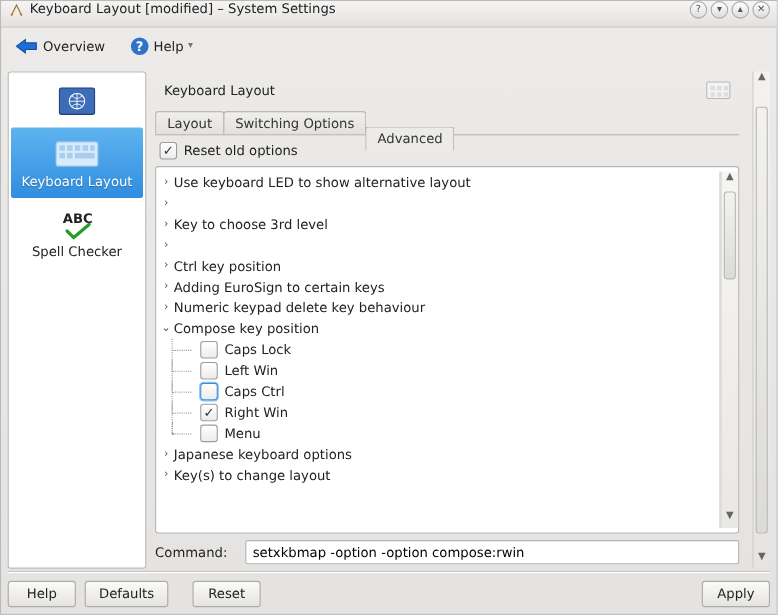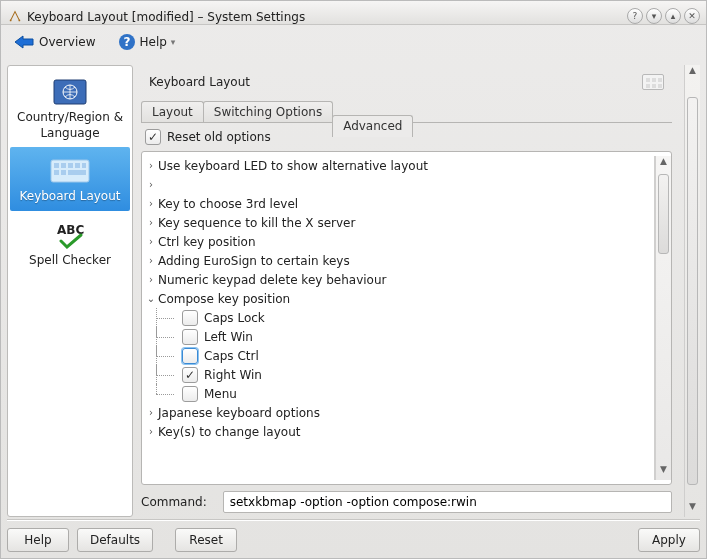--- a/index.html
+++ b/index.html
@@ -1,18 +1,18 @@
 <!DOCTYPE html>
 <html><head>
 <meta charset="utf-8">
 <style>
   * { box-sizing: border-box; }
   body { margin:0; font-family:"DejaVu Sans","Liberation Sans",sans-serif; font-size:12px; color:#222; background:#e8e7e6; width:707px; height:559px; overflow:hidden; }
   .window { display:flex; flex-direction:column; height:100%; background:linear-gradient(#ecebea,#e4e3e1); border:1px solid #bbb; }
-  .titlebar { display:flex; align-items:flex-end; height:24px; padding:0 6px; background:linear-gradient(#f6f5f4,#e2e1df); border-bottom:1px solid #c6c5c3; font-size:12px; }
+  .titlebar { display:flex; align-items:flex-start; height:24px; padding:0 6px; background:linear-gradient(#f6f5f4,#e2e1df); border-bottom:1px solid #c6c5c3; font-size:12px; }
   .titlebar .icon { width:16px; height:16px; margin-right:4px; display:inline-flex; align-items:center; justify-content:center; }
   .titlebar .title-text { flex:1; }
   .titlebar .win-btns { display:flex; gap:3px; }
   .win-btn { width:16px; height:16px; border:1px solid #aaa; border-radius:8px; background:linear-gradient(#fff,#ddd); display:inline-flex; align-items:center; justify-content:center; font-size:9px; cursor:pointer; color:#555; }
   .toolbar { display:flex; align-items:center; height:34px; padding:0 8px; gap:14px; }
   .tb-item { display:flex; align-items:center; gap:4px; padding:2px 4px; cursor:pointer;justify-content:space-between; }
   .tb-item svg { flex:none; }
   .drop-arrow { font-size:9px; color:#777; }
   .tb-overview-arrow { fill:#1e6ed6; stroke:#0d4fa0; }
   .body { flex:1; display:flex; padding:6px 6px 0 6px; gap:8px; min-height:0; }
@@ -104,21 +104,20 @@
   <div class="body">
     <div class="sidebar">
       <div class="sb-item">
         <div class="sb-icon">
             <svg width="34" height="26" viewBox="0 0 34 26">
               <rect x="1" y="1" width="32" height="24" rx="2" fill="#3d6db8" stroke="#213f73"></rect>
               <circle cx="17" cy="13" r="7" fill="none" stroke="#fff" stroke-width="1"></circle>
               <path d="M10 13 H24 M17 6 V20 M12 8 Q17 13 22 8 M12 18 Q17 13 22 18" stroke="#fff" stroke-width="0.8" fill="none"></path>
             </svg>
           </div>
-        <span>Country/Region &amp; Language</span>
       </div>
       <div class="sb-item active">
         <div class="sb-icon">
             <svg width="40" height="24" viewBox="0 0 40 24">
               <rect x="1" y="1" width="38" height="22" rx="2" fill="#d7ecfb" stroke="#9cc7ea"></rect>
               <g fill="#a9cdee">
                 <rect x="4" y="4" width="5" height="5"></rect>
                 <rect x="11" y="4" width="5" height="5"></rect>
                 <rect x="18" y="4" width="5" height="5"></rect>
                 <rect x="25" y="4" width="5" height="5"></rect>
@@ -167,21 +166,20 @@
             </div>
           <div class="node">
               <span class="handle">›</span>
             </div>
           <div class="node">
               <span class="handle">›</span>
               <span class="lbl">Key to choose 3rd level</span>
             </div>
           <div class="node">
               <span class="handle">›</span>
-              <span class="lbl">Key sequence to kill the X server</span>
             </div>
           <div class="node">
               <span class="handle">›</span>
               <span class="lbl">Ctrl key position</span>
             </div>
           <div class="node">
               <span class="handle">›</span>
               <span class="lbl">Adding EuroSign to certain keys</span>
             </div>
           <div class="node">

